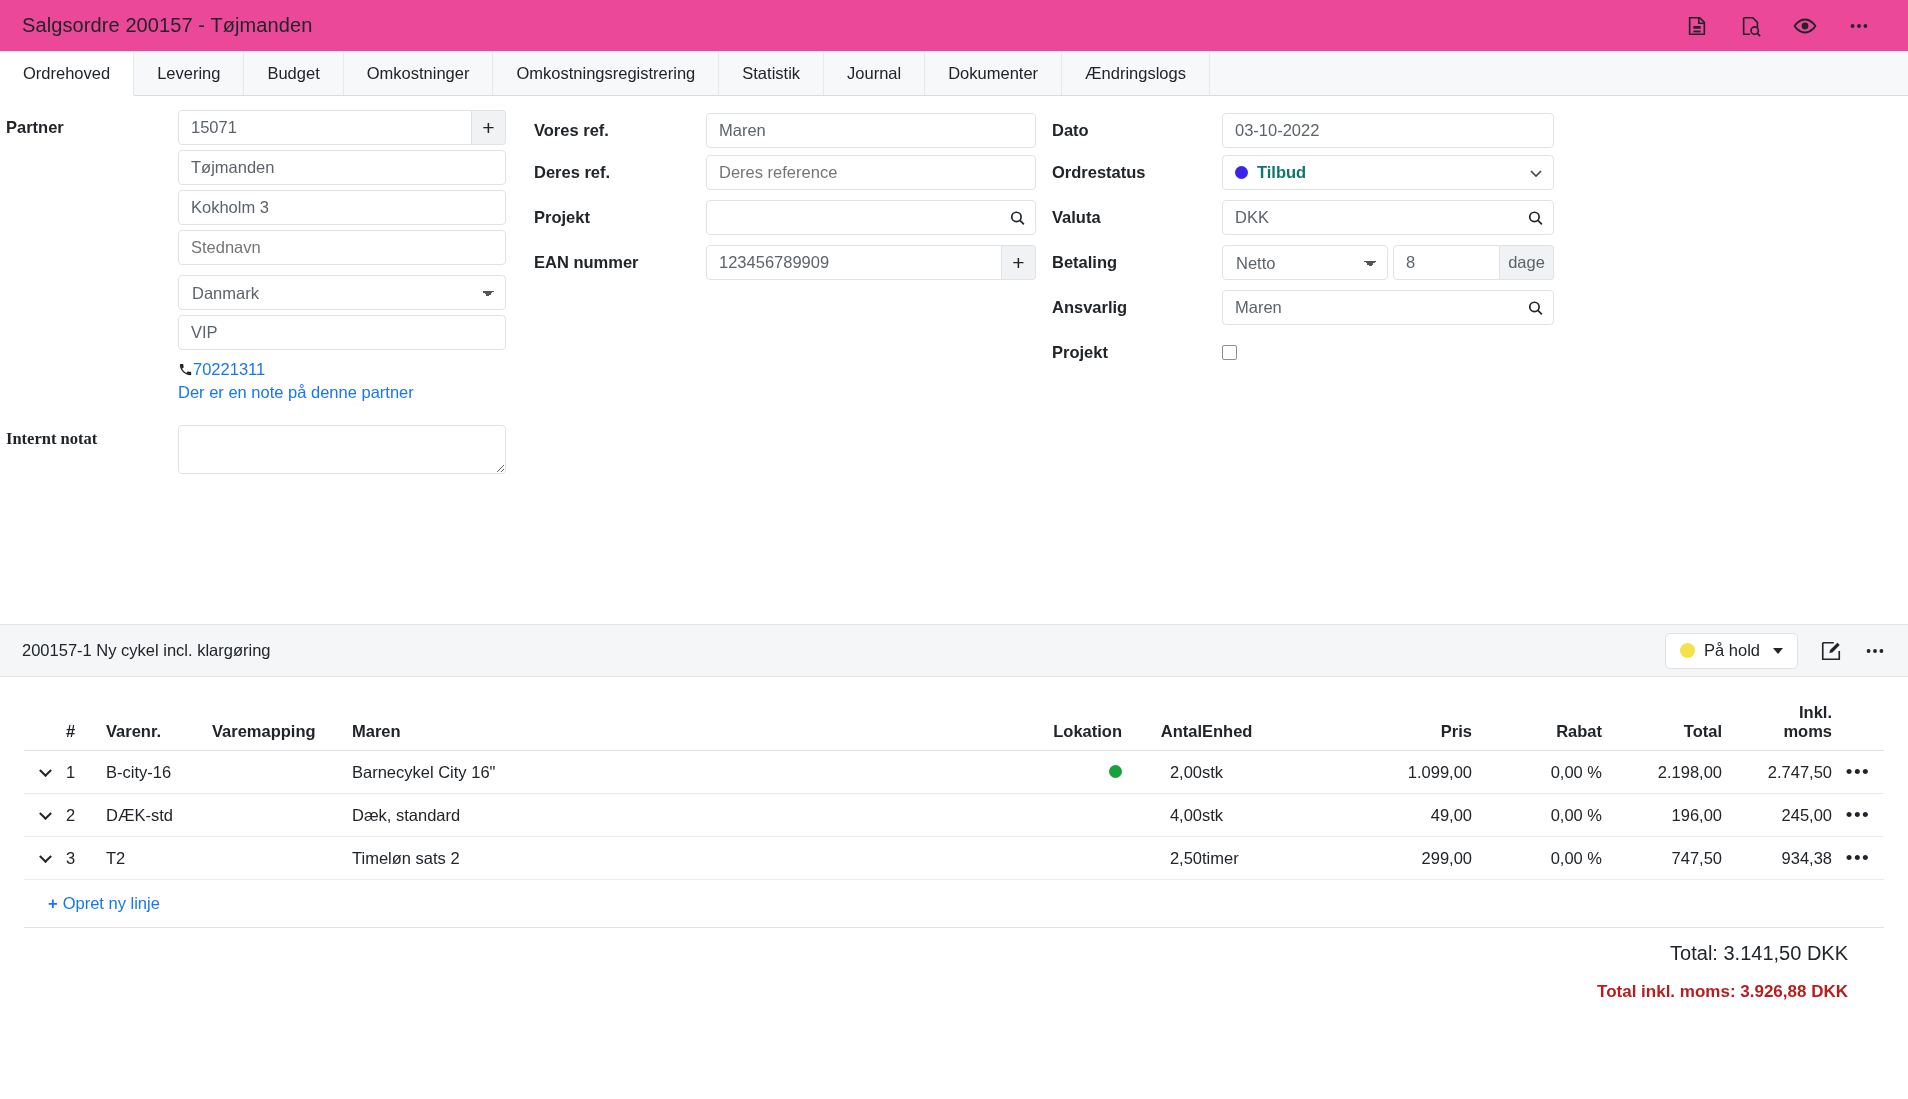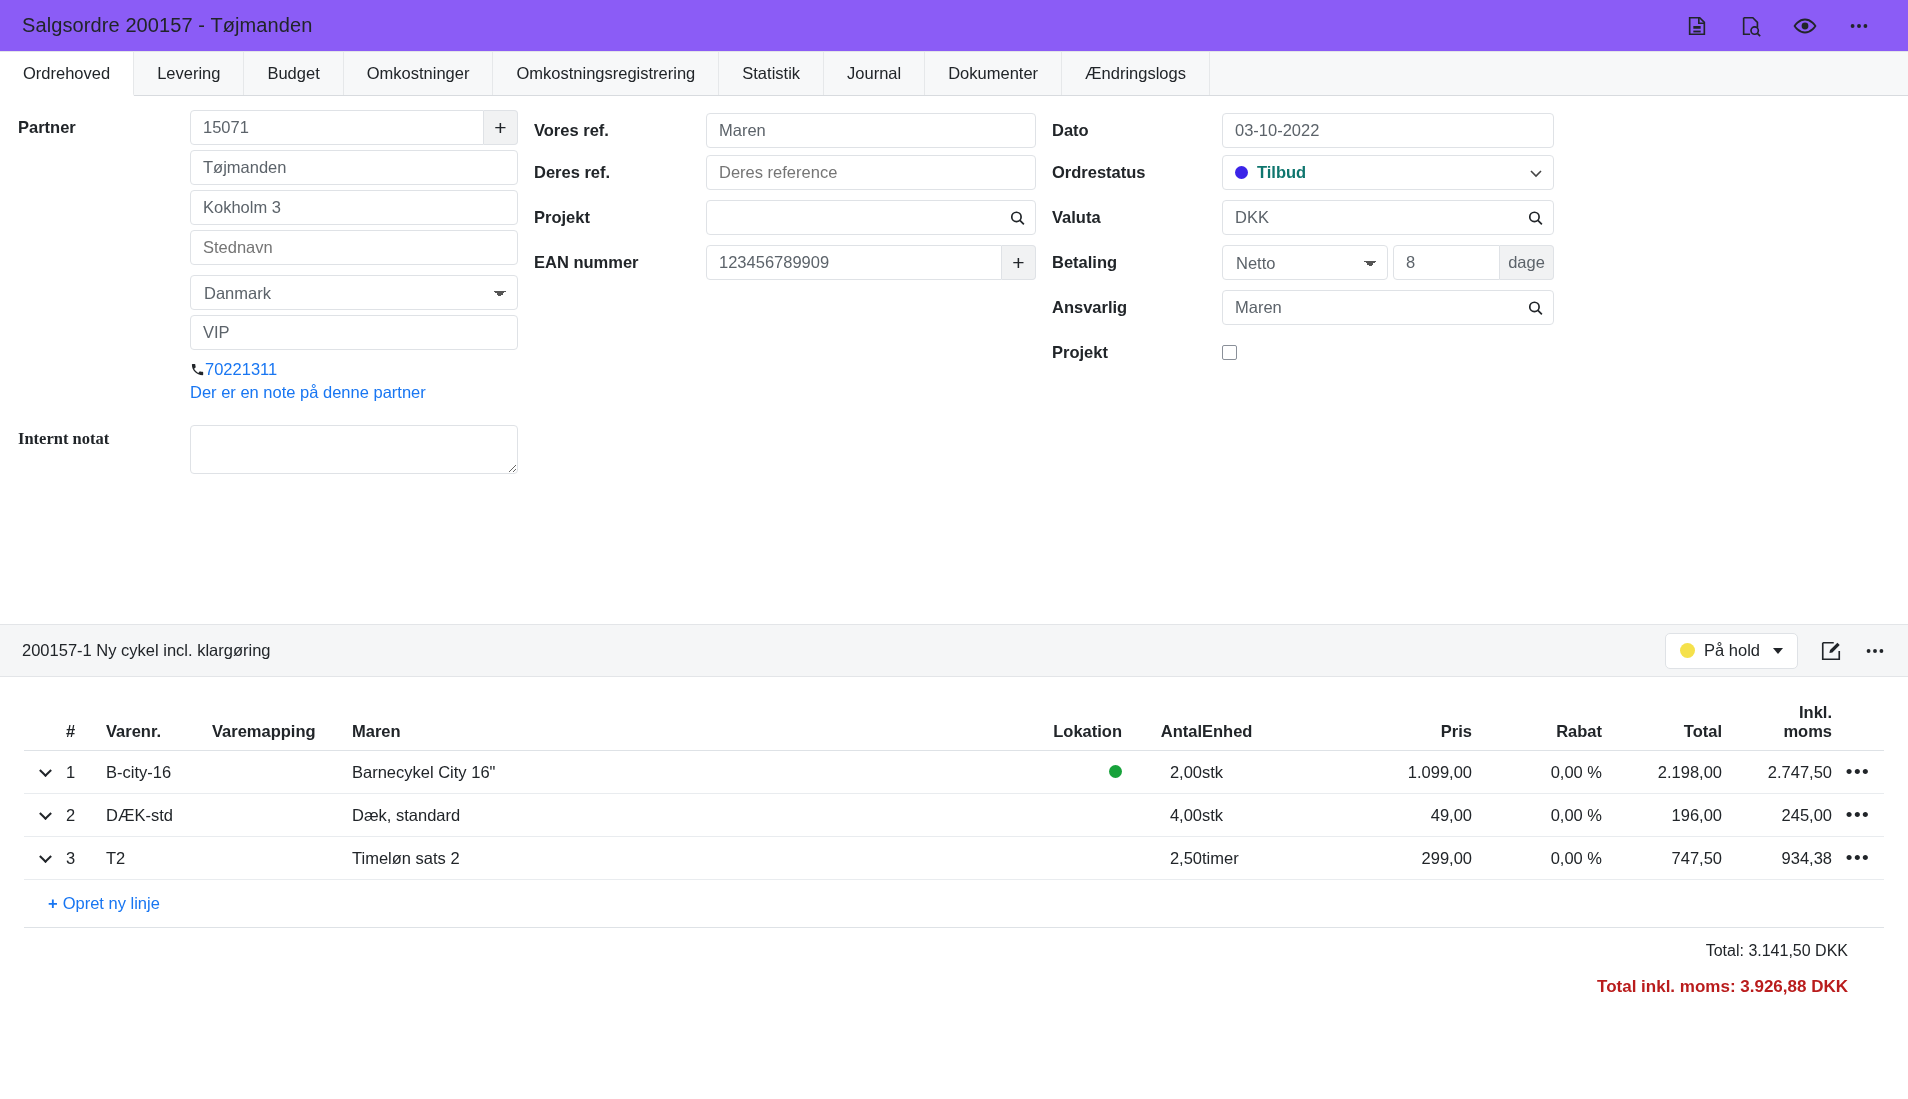--- a/index.html
+++ b/index.html
@@ -8,21 +8,21 @@
     width: 1908px; height: 1099px;
     background: #ffffff;
     font-family: "Liberation Sans", sans-serif;
     color: #212529;
     overflow: hidden;
   }
 
   
   .titlebar {
     height: 52px;
-    background: #8b5cf6;
+    background: #ec4899;
     border-bottom: 1px solid #e3e5e8;
     display: flex;
     align-items: center;
     padding: 0 22px;
   }
   .titlebar .title {
     font-size: 20px;
     color: #212529;
     letter-spacing: .1px;
   }
@@ -252,21 +252,21 @@
     border-bottom: 1px solid #dee2e6;
   }
   .add-line a {
     color: #1876f2; font-size: 16.5px; text-decoration: none; cursor:pointer;
   }
   .plus-b { font-weight: bold; margin-right: 5px; }
   .totals {
     text-align: right;
     padding: 14px 36px 0 0;
   }
-  .tot1 { font-size: 16px; color: #212529; }
+  .tot1 { font-size: 20px; color: #212529; }
   .tot2 { font-size: 17px; color: #b91c1c; font-weight: bold; margin-top: 17px; }
 </style>
 </head>
 <body>
 
 <div class="titlebar">
   <div class="title">Salgsordre 200157 - Tøjmanden</div>
   <div class="spacer"></div>
   <div class="icons">
     <div class="tb-icon">
@@ -309,21 +309,21 @@
   <div class="tab">Omkostningsregistrering</div>
   <div class="tab">Statistik</div>
   <div class="tab">Journal</div>
   <div class="tab">Dokumenter</div>
   <div class="tab">Ændringslogs</div>
   <div class="tabs-fill"></div>
 </div>
 
 <div class="form-area">
 
-  <div class="col" style="left:18px; top:14px; width:500px;">
+  <div class="col" style="left:6px; top:14px; width:500px;">
     <div style="display:flex;">
       <div style="width:172px; padding-top:8px;">
         <div class="flabel">Partner</div>
       </div>
       <div style="width:328px;">
         <div class="inp-wrap">
           <input class="inp with-addon" value="15071" style="">
           <div class="addon">+</div>
         </div>
         <div style="height:5px;"></div>

